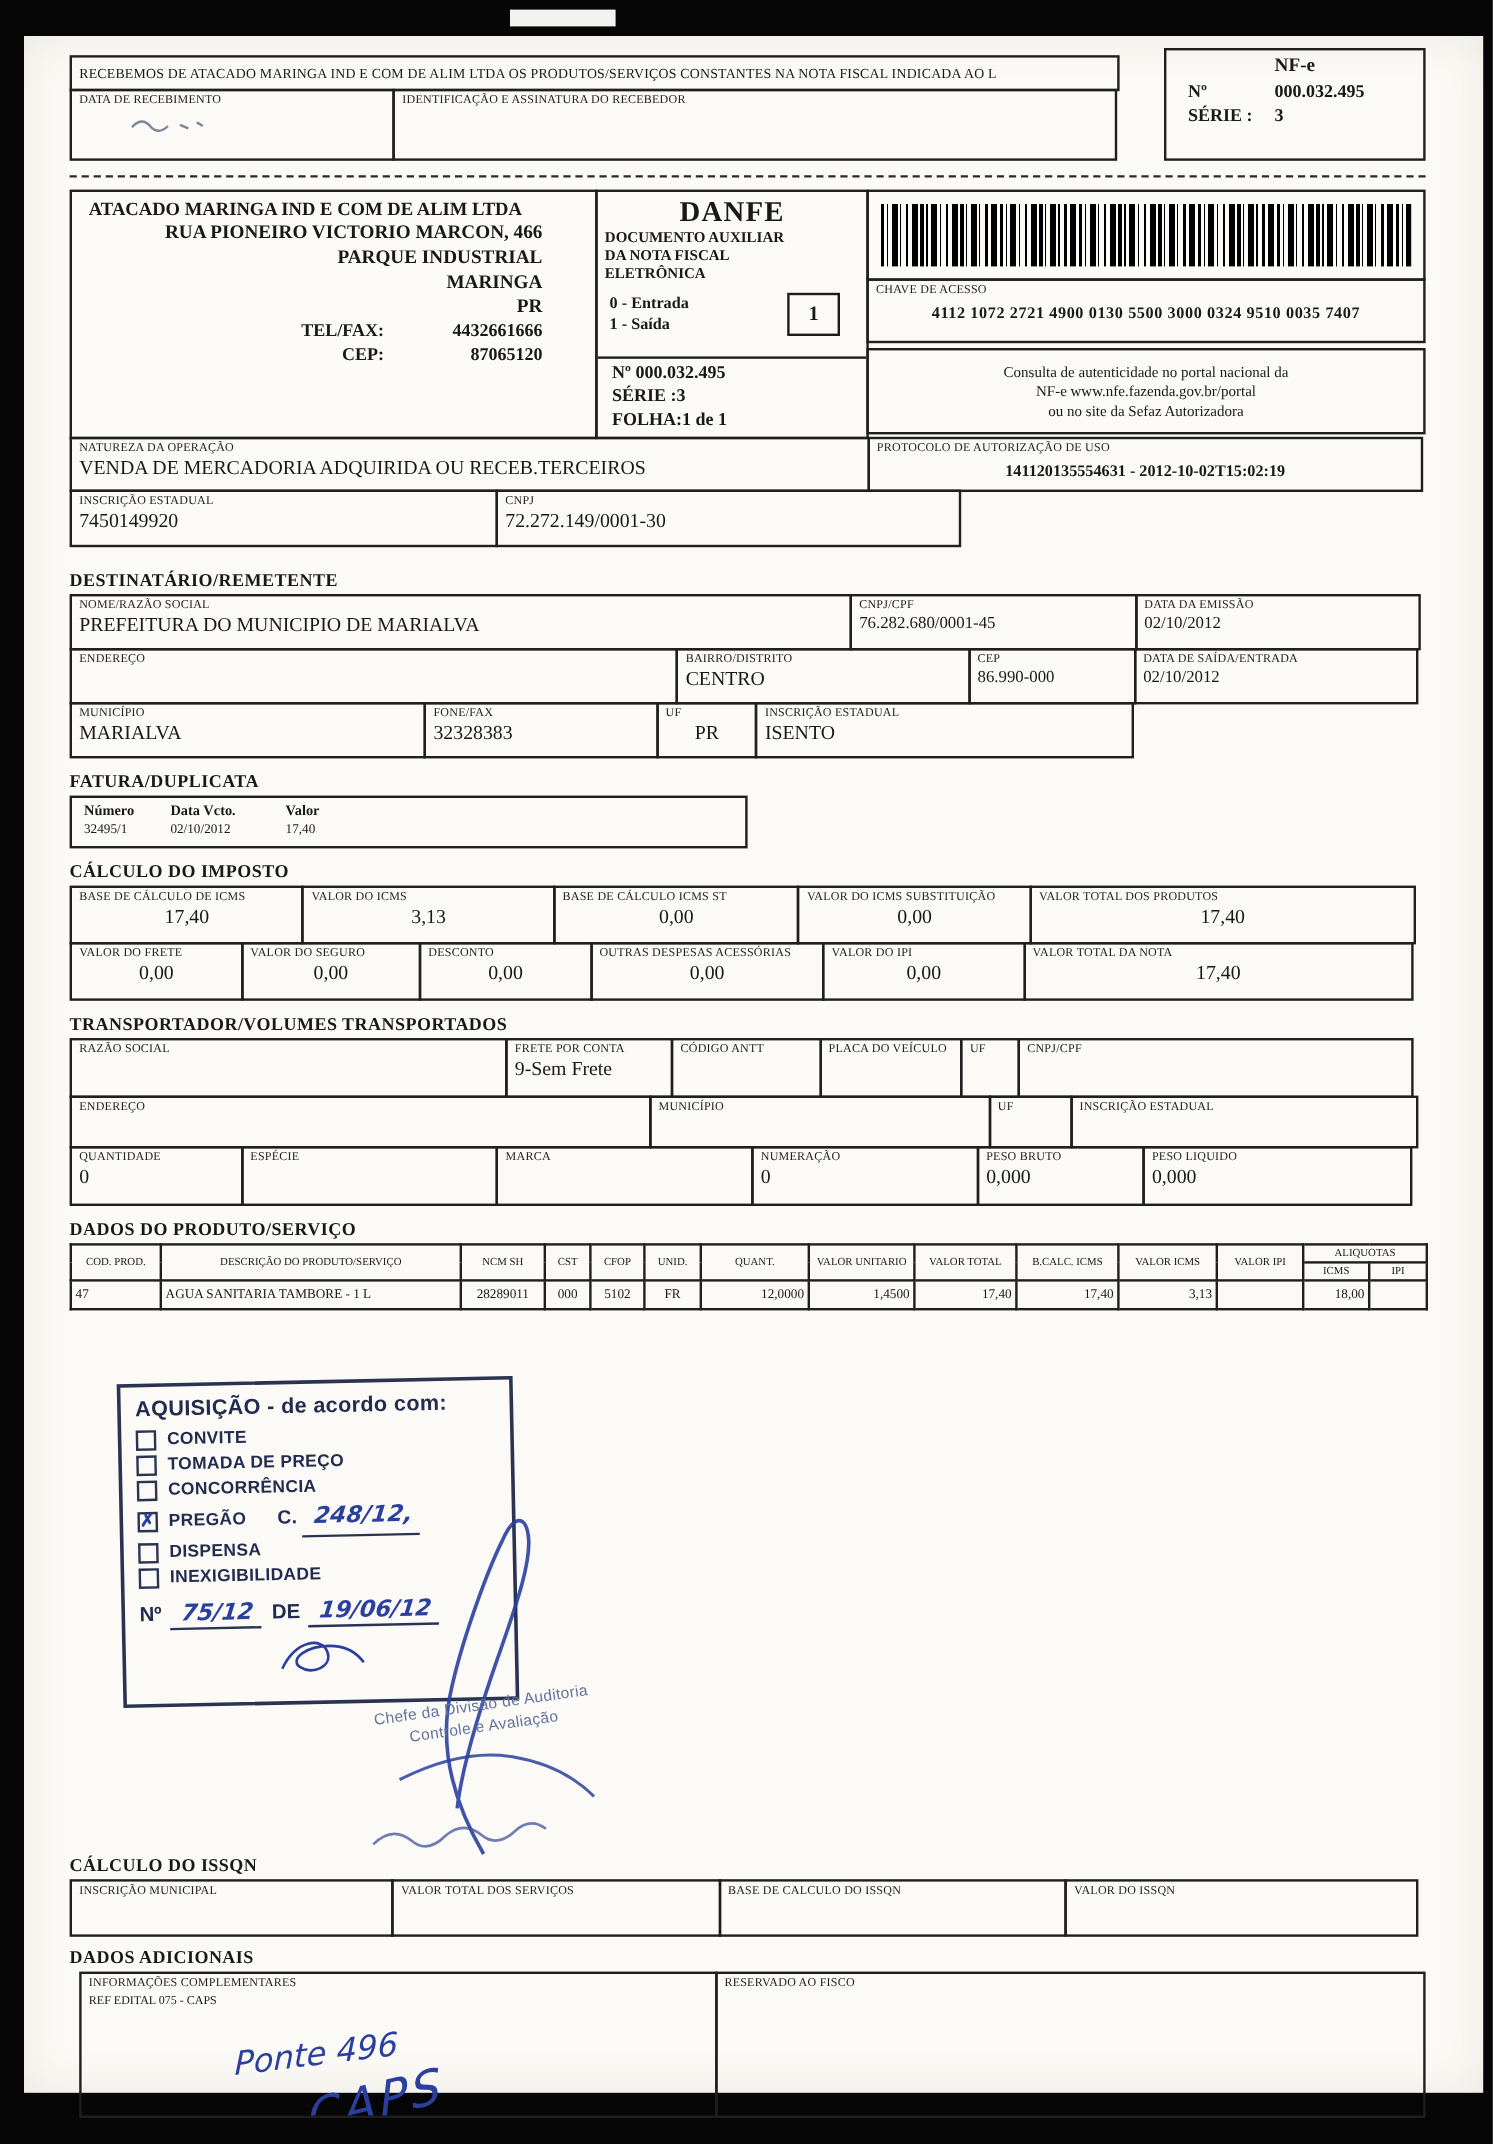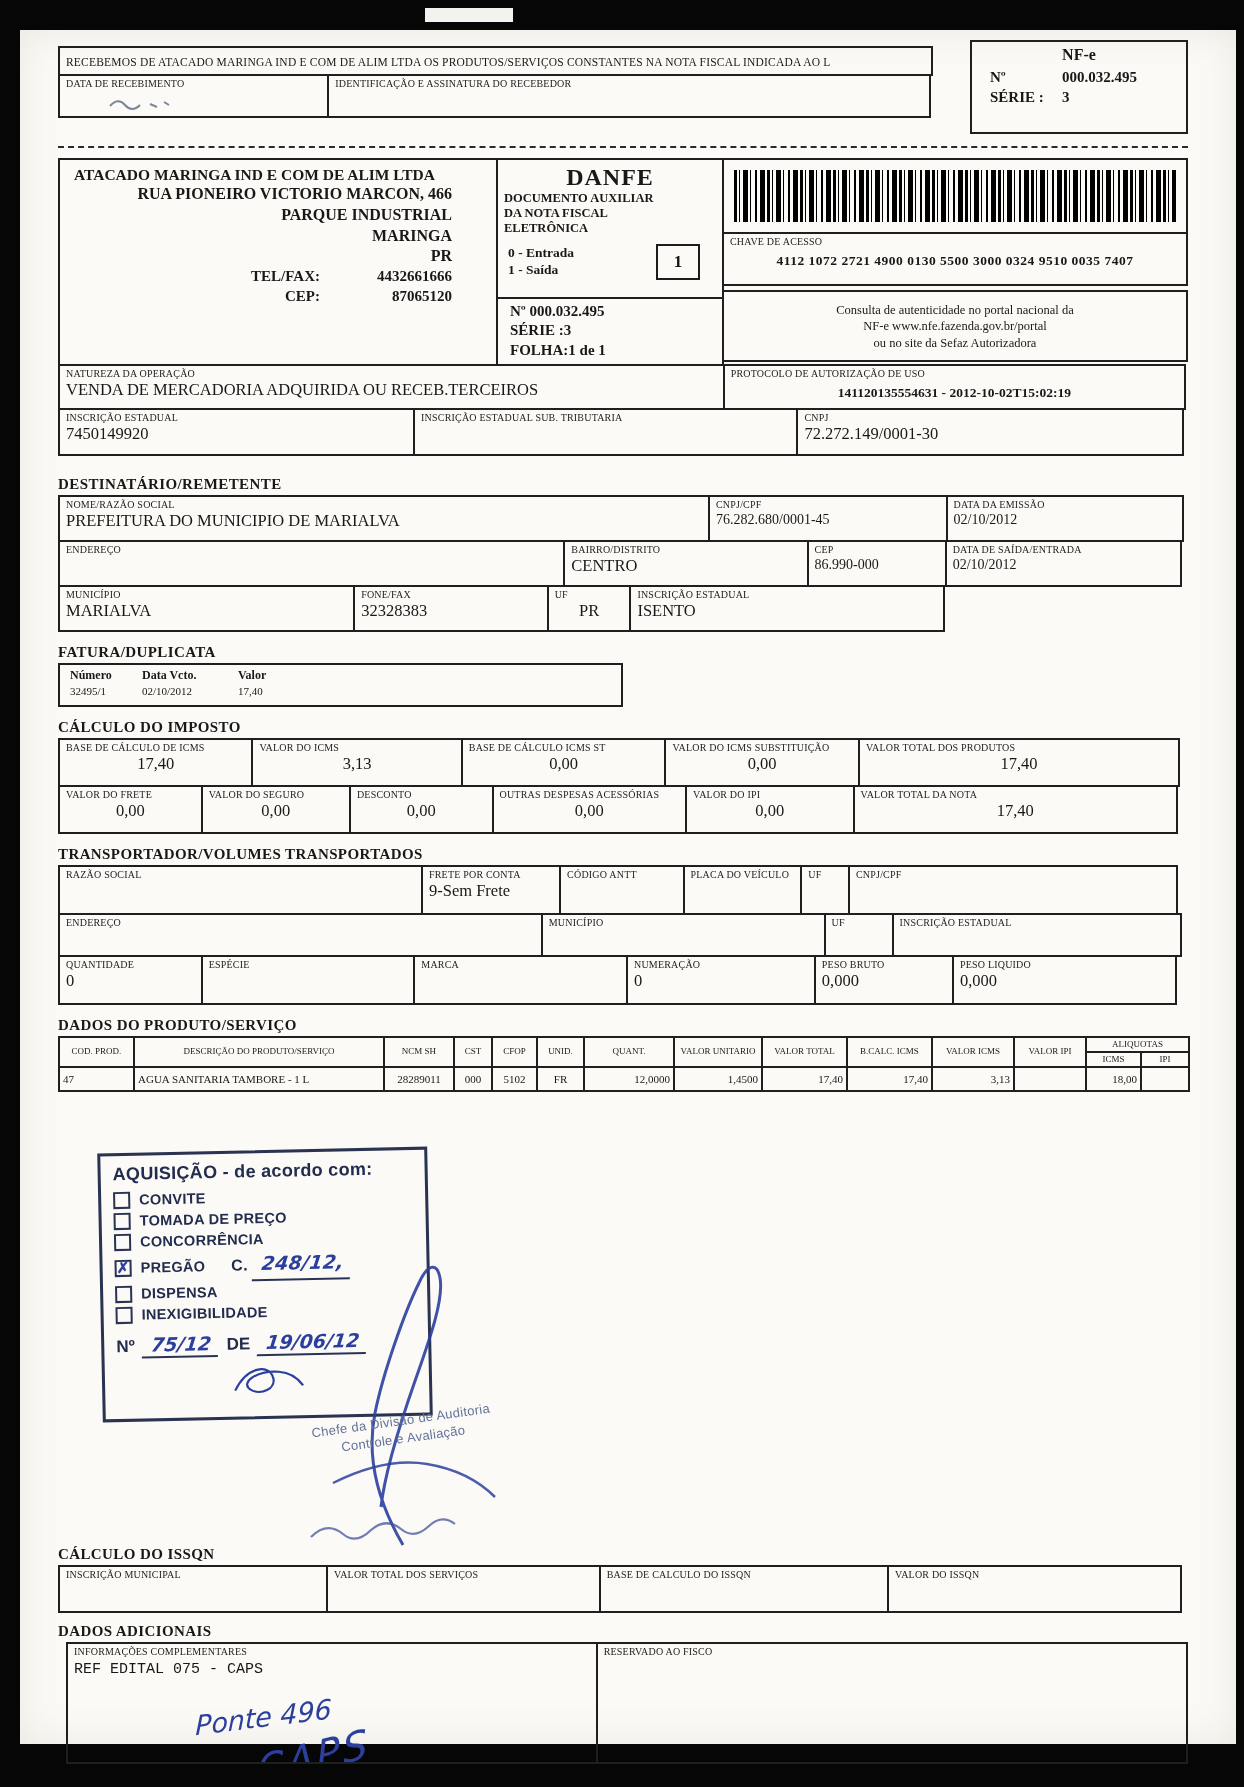--- a/index.html
+++ b/index.html
@@ -27,21 +27,21 @@
   .val{font-size:16.5px;line-height:1.15;white-space:nowrap;}
   .val.c{text-align:center;}
   .val.sm{font-size:14px;}
   .sec{font-weight:bold;font-size:15px;letter-spacing:.4px;margin:10px 0 2px 0;}
 
   
   .canhoto{display:flex;align-items:flex-start;}
   .canhoto-left{width:875px;}
   .stmt-cell{height:30px;justify-content:center;}
   .stmt{font-size:11.5px;letter-spacing:.2px;white-space:nowrap;}
-  .canhoto-row{height:44px;}
+  .canhoto-row{height:60px;}
   .nfe-box{width:218px;height:94px;margin-left:auto;margin-top:-6px;border:2px solid #1f1f1f;box-sizing:border-box;padding:4px 8px;}
   .nfe-title{text-align:center;font-weight:bold;font-size:16px;margin-bottom:3px;}
   .nfe-line{display:flex;gap:16px;font-size:15px;padding-left:10px;line-height:1.35;}
   .nfe-line .k{width:56px;font-weight:bold;}
   .nfe-line .v{font-weight:bold;}
   .cutline{border-top:2.5px dashed #2a2a2a;margin:12px 0 10px 0;}
 
   
   .hdr{display:flex;align-items:stretch;height:208px;}
   .emit{width:440px;padding:6px 0 4px 10px;}
@@ -100,21 +100,21 @@
   .u{border-bottom:2px solid #2a3352;padding:0 8px 1px 8px;}
   .hand{font-family:"DejaVu Sans", sans-serif;font-style:italic;color:#2b3f9e;transform:skewX(-8deg);display:inline-block;}
   .stamp-sign{text-align:center;margin-top:2px;}
 
   
   .sig-svg{position:absolute;left:255px;top:1215px;pointer-events:none;}
   .cargo{position:absolute;left:292px;top:1382px;transform:rotate(-8deg);color:#64739b;
          font-family:"Liberation Sans", sans-serif;font-size:13px;text-align:center;line-height:1.35;letter-spacing:.3px;}
 
   
-  .mono{font-family:Liberation Mono, monospace;font-size:15px;margin-top:2px;}
+  .mono{font-family:Liberation Serif, serif;font-size:10px;margin-top:2px;}
   .hand1{font-family:"DejaVu Sans", sans-serif;font-style:italic;color:#2b3f9e;font-size:27px;
          transform:rotate(-7deg) skewX(-8deg);margin:8px 0 0 120px;white-space:nowrap;}
   .hand2{font-family:"DejaVu Sans", sans-serif;font-style:italic;color:#2b3f9e;font-size:40px;letter-spacing:3px;
          transform:rotate(-14deg) skewX(-10deg);margin:-10px 0 0 178px;white-space:nowrap;}
 </style>
 </head>
 <body>
 
 <div class="notch"></div>
 <div class="edge-mark" style="top:418px;"></div>
@@ -217,24 +217,20 @@
     <div class="cell" style="width:41%">
       <div class="lbl">PROTOCOLO DE AUTORIZAÇÃO DE USO</div>
       <div class="protocolo">141120135554631 -    2012-10-02T15:02:19</div>
     </div>
   </div>
 
   <div class="row mt" style="height:48px">
     <div class="cell" style="width:31.6%">
       <div class="lbl">INSCRIÇÃO ESTADUAL</div>
       <div class="val">7450149920</div>
-    </div>
-    <div class="cell" style="width:34.1%">
-      <div class="lbl">INSCRIÇÃO ESTADUAL SUB. TRIBUTARIA</div>
-      <div class="val"></div>
     </div>
     <div class="cell" style="width:34.3%">
       <div class="lbl">CNPJ</div>
       <div class="val">72.272.149/0001-30</div>
     </div>
   </div>
 
   <div class="sec" style="margin-top:20px">DESTINATÁRIO/REMETENTE</div>
   <div class="row" style="height:47px">
     <div class="cell" style="width:57.7%">

